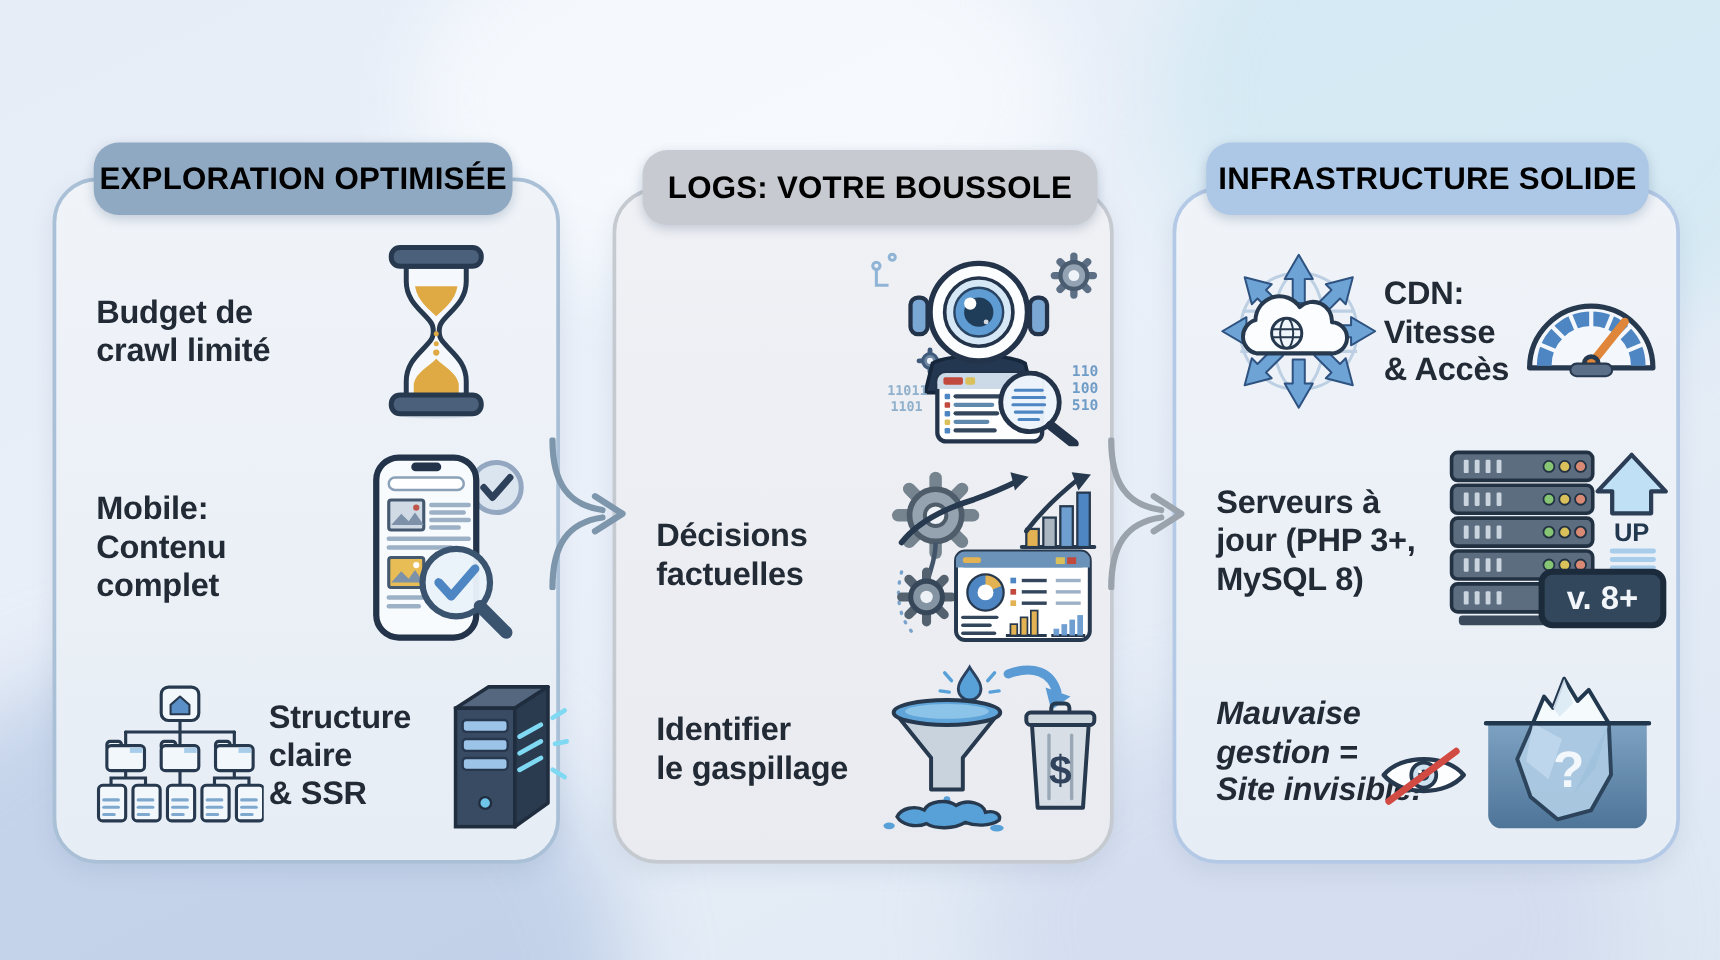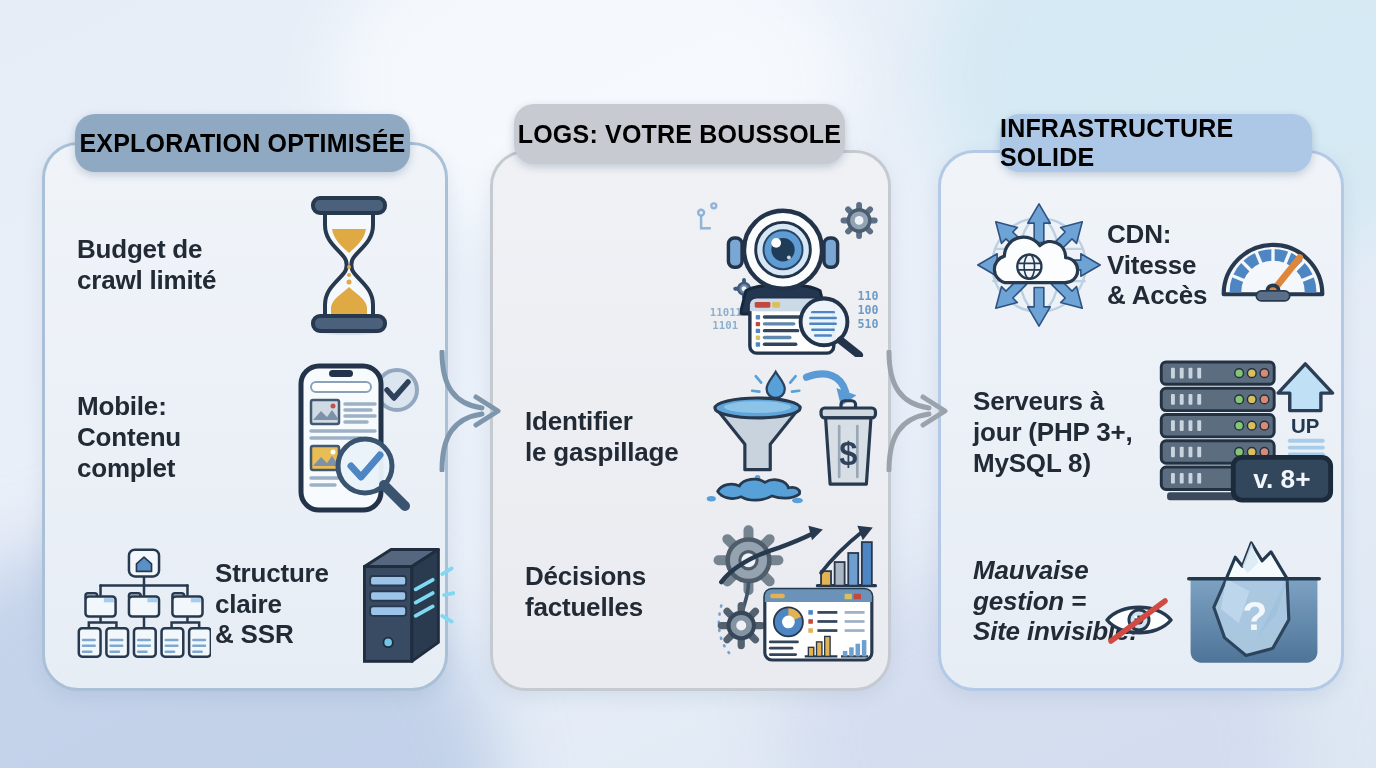--- a/index.html
+++ b/index.html
@@ -15,22 +15,22 @@
   .panel{position:absolute;top:150px;height:535px;border-radius:36px;border:3px solid;
     background:linear-gradient(180deg,#f0f4f9,#e7edf5);box-shadow:0 6px 18px rgba(90,115,150,.12);}
   .p1{left:42px;top:142px;height:543px;width:400px;border-color:#a9c0d6;}
   .p2{left:490px;width:395px;border-color:#c5cad1;background:linear-gradient(180deg,#f0f1f5,#e9ebf0);}
   .p3{left:938px;width:400px;border-color:#b3c9e6;}
 
   .pill{position:absolute;top:114px;height:58px;border-radius:20px;display:flex;align-items:center;
     justify-content:center;font-weight:700;font-size:25px;letter-spacing:.2px;color:#000000;
     box-shadow:0 3px 9px rgba(70,95,125,.28);z-index:5;}
   .pill1{left:75px;width:335px;background:#90a9c2;}
-  .pill2{left:514px;width:331px;background:#c7cbd1;top:104px;height:60px;}
-  .pill3{left:965px;width:312px;background:#adc8e6;margin-left:35px;}
+  .pill2{left:514px;width:364px;background:#c7cbd1;top:120px;height:60px;}
+  .pill3{left:965px;width:354px;background:#adc8e6;}
 
   .pbody{position:absolute;left:0;right:0;top:0;bottom:0;display:flex;flex-direction:column;
     justify-content:space-between;padding:50px 16px 20px 32px;box-sizing:border-box;}
   .row{display:flex;align-items:center;}
   .itext{font-weight:700;font-size:26px;line-height:1.18;white-space:pre-line;letter-spacing:-.2px;}
   .w160{width:160px;flex:0 0 auto;} .w170{width:170px;flex:0 0 auto;}
   .w124{width:124px;flex:0 0 auto;} .w150{width:150px;flex:0 0 auto;}
   .w108{width:108px;flex:0 0 auto;} .w175{width:175px;flex:0 0 auto;}
   .mla{margin-left:auto;}
   svg{display:block;}
@@ -263,51 +263,20 @@
             <text x="196" y="132" text-anchor="end">510</text>
           </g>
           <g class="codetext" fill="#8fb0cc" font-size="11">
             <text x="56" y="120" text-anchor="end">11011</text>
             <text x="52" y="133" text-anchor="end">1101</text>
           </g>
         </svg>
       </div>
 
       <div class="row">
-        <div class="itext w160">Identifier
-le gaspillage</div>
-        <svg width="200" height="138" viewBox="0 0 215 148" class="mla" style="margin-right:-8px;">
-          <path d="M100,2 C104,9 110,14 110,21 A10,10 0 1 1 90,21 C90,14 96,9 100,2 Z" fill="#57a0d8" stroke="#2a4260" stroke-width="2.5"></path>
-          <g stroke="#57a0d8" stroke-width="3" stroke-linecap="round">
-            <line x1="84" y1="14" x2="78" y2="7"></line>
-              <line x1="116" y1="14" x2="122" y2="7"></line>
-            <line x1="82" y1="24" x2="74" y2="23"></line>
-              <line x1="118" y1="24" x2="126" y2="23"></line>
-          </g>
-          <path d="M34,42 H126 L94,82 V110 H66 V82 Z" fill="#c9d3dd" stroke="#27394e" stroke-width="3.5" stroke-linejoin="round"></path>
-          <ellipse cx="80" cy="42" rx="47" ry="11" fill="#5fa5da" stroke="#27394e" stroke-width="3.5"></ellipse>
-          <ellipse cx="80" cy="41" rx="37" ry="6.5" fill="#8cc3e8"></ellipse>
-          <circle cx="80" cy="119" r="3" fill="#57a0d8"></circle>
-          <path d="M36,134 C40,126 52,124 60,128 C64,120 80,118 88,124 C98,118 112,122 114,130 C122,128 128,132 126,137 C118,143 104,142 96,139 C86,145 70,145 62,140 C52,144 40,141 36,134 Z" fill="#57a0d8" stroke="#27394e" stroke-width="3"></path>
-          <ellipse cx="29" cy="142" rx="5" ry="3" fill="#57a0d8"></ellipse>
-            <ellipse cx="124" cy="144" rx="6" ry="3" fill="#57a0d8"></ellipse>
-          <path d="M134,8 C156,0 172,6 177,24" stroke="#5b9bd5" stroke-width="8" fill="none" stroke-linecap="round"></path>
-          <polygon points="167,20 189,28 172,40" fill="#5b9bd5"></polygon>
-          <path d="M172,42 v-4 a4,4 0 0 1 4,-4 h8 a4,4 0 0 1 4,4 v4" stroke="#27394e" stroke-width="3.5" fill="none"></path>
-          <rect x="150" y="42" width="60" height="11" rx="4" fill="#cfd7df" stroke="#27394e" stroke-width="3.5"></rect>
-          <path d="M155,53 H205 L200,126 H160 Z" fill="#d7dee5" stroke="#27394e" stroke-width="3.5" stroke-linejoin="round"></path>
-          <g stroke="#9aa8b6" stroke-width="3" stroke-linecap="round">
-            <line x1="170" y1="62" x2="170" y2="118"></line>
-              <line x1="190" y1="62" x2="190" y2="118"></line>
-          </g>
-          <text x="180" y="105" text-anchor="middle" font-size="36" font-weight="bold" fill="#31435c" class="svgtext">$</text>
-        </svg>
-      </div>
-
-      <div class="row">
         <div class="itext w160">Décisions
 factuelles</div>
         <svg width="200" height="152" viewBox="0 0 215 162" class="mla" style="margin-right:-8px;">
           <path d="M40,96 C34,118 38,138 52,152" stroke="#7aa3cc" stroke-width="3" fill="none" stroke-dasharray="1 8" stroke-linecap="round"></path>
           <g transform="translate(70,46)">
             <g stroke="#76848f" stroke-width="11" stroke-linecap="round">
               <line y1="-33" y2="-24"></line>
                 <line y1="33" y2="24"></line>
                 <line x1="-33" x2="-24"></line>
                 <line x1="33" x2="24"></line>
@@ -371,20 +340,51 @@
           </g>
           <line x1="132" y1="152" x2="168" y2="152" stroke="#27394e" stroke-width="2.5"></line>
           <rect x="136" y="142" width="6" height="10" fill="#e3b252" stroke="#27394e" stroke-width="1.5"></rect>
           <rect x="145" y="136" width="6" height="16" fill="#e3b252" stroke="#27394e" stroke-width="1.5"></rect>
           <rect x="154" y="130" width="6" height="22" fill="#e3b252" stroke="#27394e" stroke-width="1.5"></rect>
           <line x1="172" y1="152" x2="202" y2="152" stroke="#27394e" stroke-width="2.5"></line>
           <rect x="174" y="146" width="5" height="6" fill="#6f9fd0"></rect>
             <rect x="181" y="142" width="5" height="10" fill="#6f9fd0"></rect>
           <rect x="188" y="138" width="5" height="14" fill="#6f9fd0"></rect>
             <rect x="195" y="134" width="5" height="18" fill="#6f9fd0"></rect>
+        </svg>
+      </div>
+
+      <div class="row">
+        <div class="itext w160">Identifier
+le gaspillage</div>
+        <svg width="200" height="138" viewBox="0 0 215 148" class="mla" style="margin-right:-8px;">
+          <path d="M100,2 C104,9 110,14 110,21 A10,10 0 1 1 90,21 C90,14 96,9 100,2 Z" fill="#57a0d8" stroke="#2a4260" stroke-width="2.5"></path>
+          <g stroke="#57a0d8" stroke-width="3" stroke-linecap="round">
+            <line x1="84" y1="14" x2="78" y2="7"></line>
+              <line x1="116" y1="14" x2="122" y2="7"></line>
+            <line x1="82" y1="24" x2="74" y2="23"></line>
+              <line x1="118" y1="24" x2="126" y2="23"></line>
+          </g>
+          <path d="M34,42 H126 L94,82 V110 H66 V82 Z" fill="#c9d3dd" stroke="#27394e" stroke-width="3.5" stroke-linejoin="round"></path>
+          <ellipse cx="80" cy="42" rx="47" ry="11" fill="#5fa5da" stroke="#27394e" stroke-width="3.5"></ellipse>
+          <ellipse cx="80" cy="41" rx="37" ry="6.5" fill="#8cc3e8"></ellipse>
+          <circle cx="80" cy="119" r="3" fill="#57a0d8"></circle>
+          <path d="M36,134 C40,126 52,124 60,128 C64,120 80,118 88,124 C98,118 112,122 114,130 C122,128 128,132 126,137 C118,143 104,142 96,139 C86,145 70,145 62,140 C52,144 40,141 36,134 Z" fill="#57a0d8" stroke="#27394e" stroke-width="3"></path>
+          <ellipse cx="29" cy="142" rx="5" ry="3" fill="#57a0d8"></ellipse>
+            <ellipse cx="124" cy="144" rx="6" ry="3" fill="#57a0d8"></ellipse>
+          <path d="M134,8 C156,0 172,6 177,24" stroke="#5b9bd5" stroke-width="8" fill="none" stroke-linecap="round"></path>
+          <polygon points="167,20 189,28 172,40" fill="#5b9bd5"></polygon>
+          <path d="M172,42 v-4 a4,4 0 0 1 4,-4 h8 a4,4 0 0 1 4,4 v4" stroke="#27394e" stroke-width="3.5" fill="none"></path>
+          <rect x="150" y="42" width="60" height="11" rx="4" fill="#cfd7df" stroke="#27394e" stroke-width="3.5"></rect>
+          <path d="M155,53 H205 L200,126 H160 Z" fill="#d7dee5" stroke="#27394e" stroke-width="3.5" stroke-linejoin="round"></path>
+          <g stroke="#9aa8b6" stroke-width="3" stroke-linecap="round">
+            <line x1="170" y1="62" x2="170" y2="118"></line>
+              <line x1="190" y1="62" x2="190" y2="118"></line>
+          </g>
+          <text x="180" y="105" text-anchor="middle" font-size="36" font-weight="bold" fill="#31435c" class="svgtext">$</text>
         </svg>
       </div>
     </div>
   </div>
   <div class="pill pill2">LOGS: VOTRE BOUSSOLE</div>
 
   <svg class="connector c2" viewBox="0 0 82 122">
     <g stroke="#9aa3ac" stroke-width="5" fill="none" stroke-linecap="round" stroke-linejoin="round">
       <path d="M8,2 C8,36 20,54 48,58"></path>
         <path d="M8,120 C8,86 20,68 48,64"></path>

